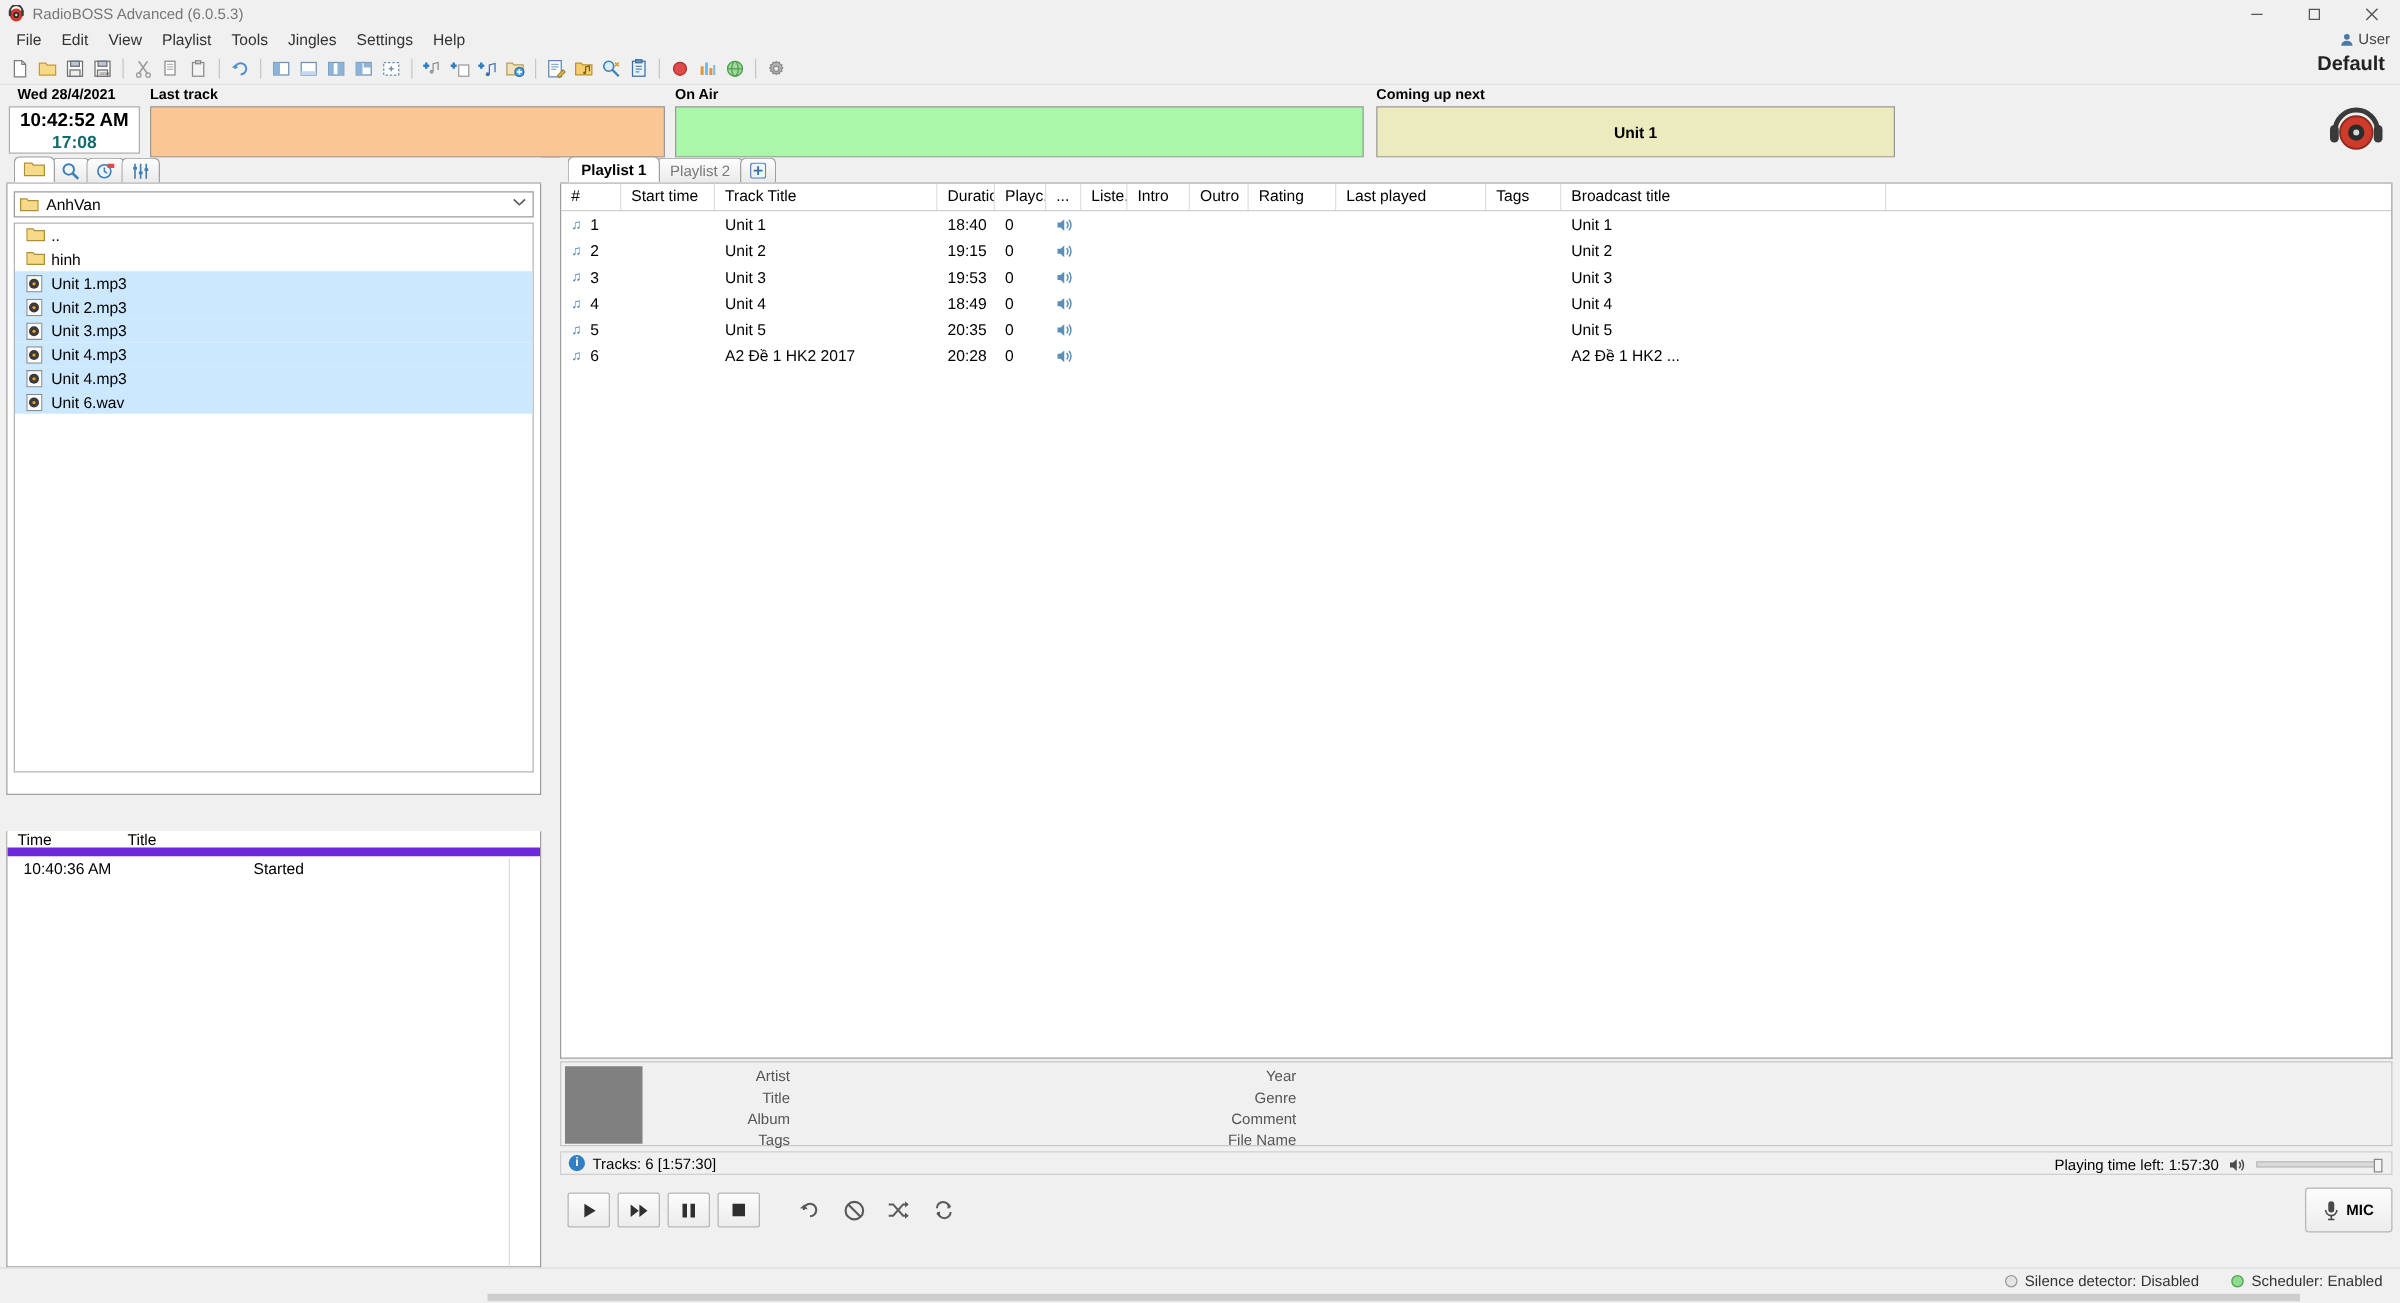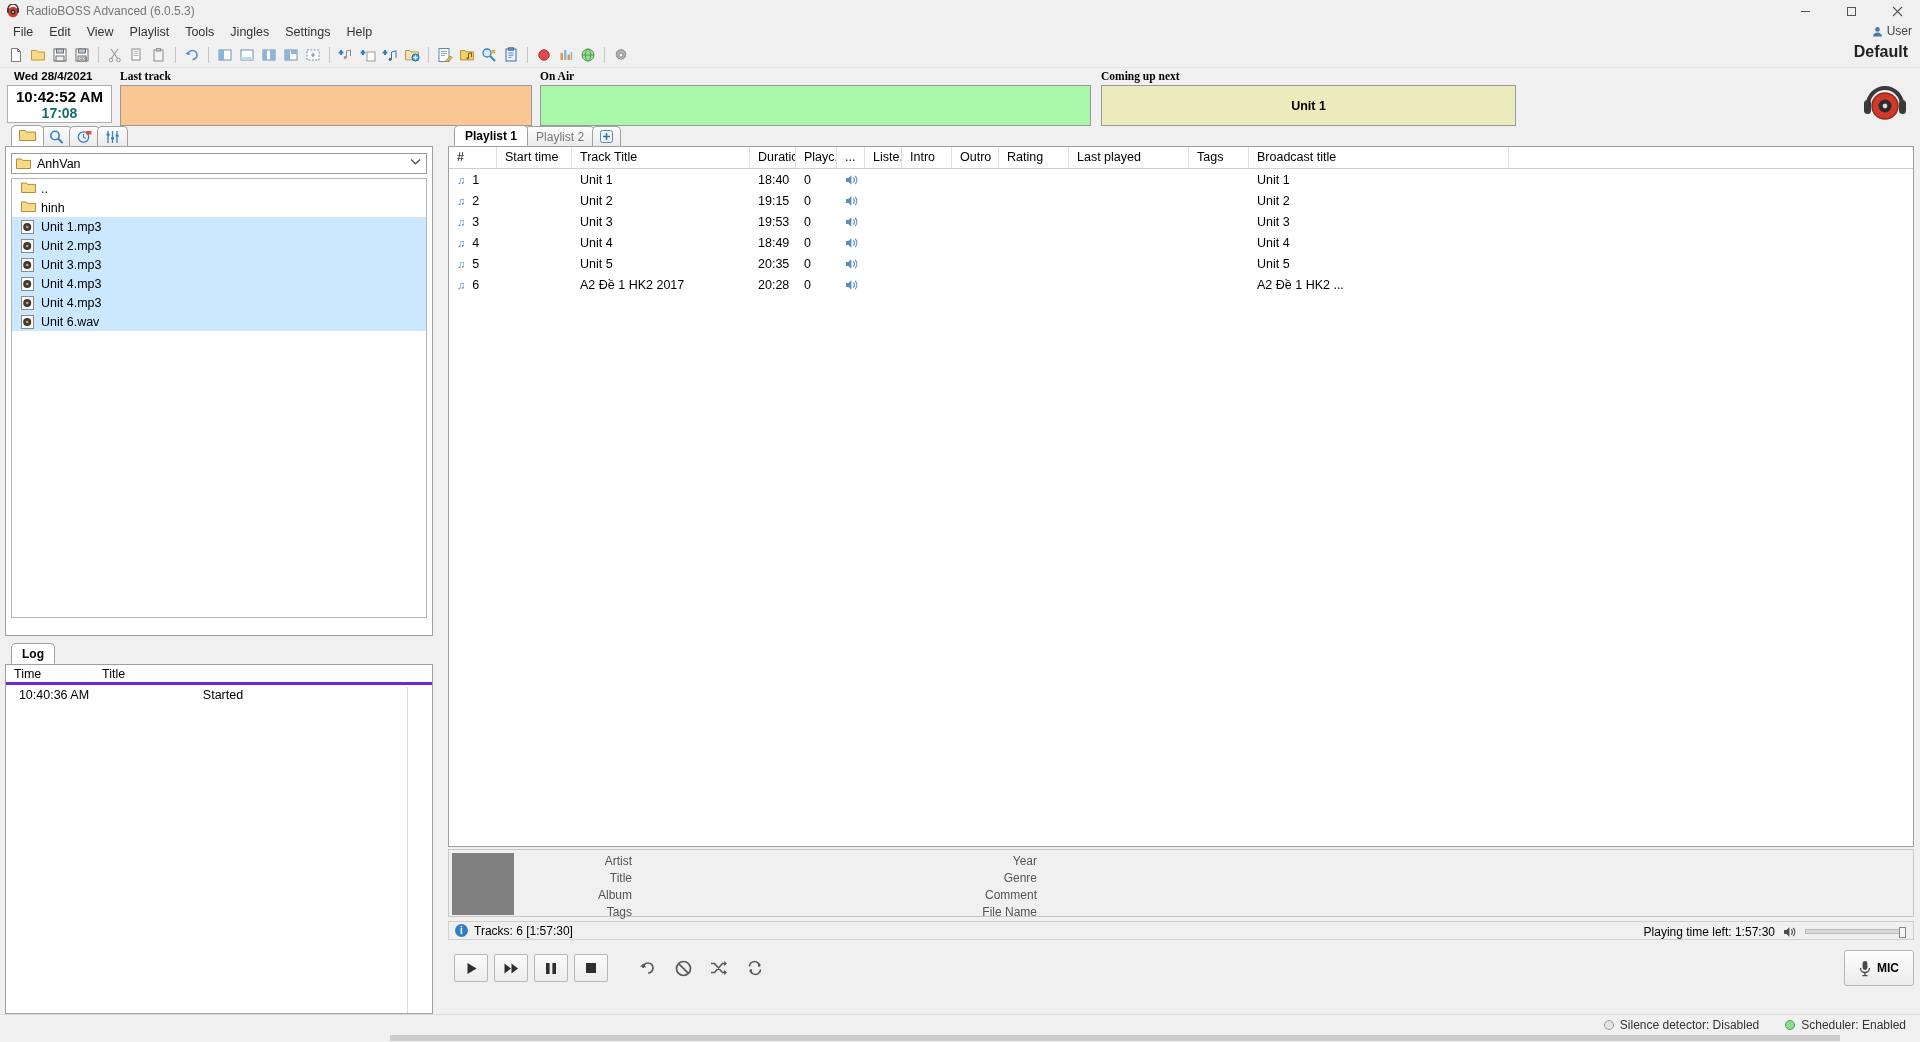--- a/index.html
+++ b/index.html
@@ -96,21 +96,20 @@
   #infostrip {
     height: 68px;
     background: #f0f0f0;
     position: relative;
   }
   .panel-cap {
     font-size: 11.5px;
     font-weight: bold;
     color: #000;
     position: absolute;
-    font-family: Liberation Serif, serif;
   }
   #clockbox {
     position: absolute;
     left: 7px; top: 17px;
     width: 105px; height: 38px;
     background: #fff;
     border: 1px solid #aeaeae;
     display: flex; flex-direction: column;
     align-items: center; justify-content: center;
   }
@@ -247,21 +246,21 @@
     position: absolute;
     top: 21px; left: 0;
     width: 428px; height: 349px;
     background: #fff;
     border: 1px solid #a0a0a0;
     border-top: none;
   }
   .log-head {
     display: flex;
     height: 20px;
-    border-bottom: 3px solid #6d28d9;
+    border-bottom: 7px solid #6d28d9;
     font-size: 12.5px;
     align-items: center;
     background: #fff;
   }
   .log-head div { padding-left: 8px; }
   .log-row {
     display: flex; height: 19px; align-items: center;
     font-size: 12.5px;
   }
   .log-row div { padding-left: 8px; text-align: center; }
@@ -839,23 +838,20 @@
                   <circle cx="6.2" cy="7" r="1.3" fill="#e8a030"></circle>
                 </svg>
             </span>
             <span>Unit 6.wav</span>
           </div>
         </div>
       </div>
     </div>
 
     <div id="log-panel">
-      <div class="tabstrip">
-        <div class="tab active">Log</div>
-      </div>
       <div id="log-body">
         <div class="log-head">
           <div class="col-time">Time</div>
           <div class="col-title">Title</div>
         </div>
         <div class="log-row">
           <div class="col-time">10:40:36 AM</div>
           <div class="col-title">Started</div>
         </div>
         <div id="log-scroll"></div>

